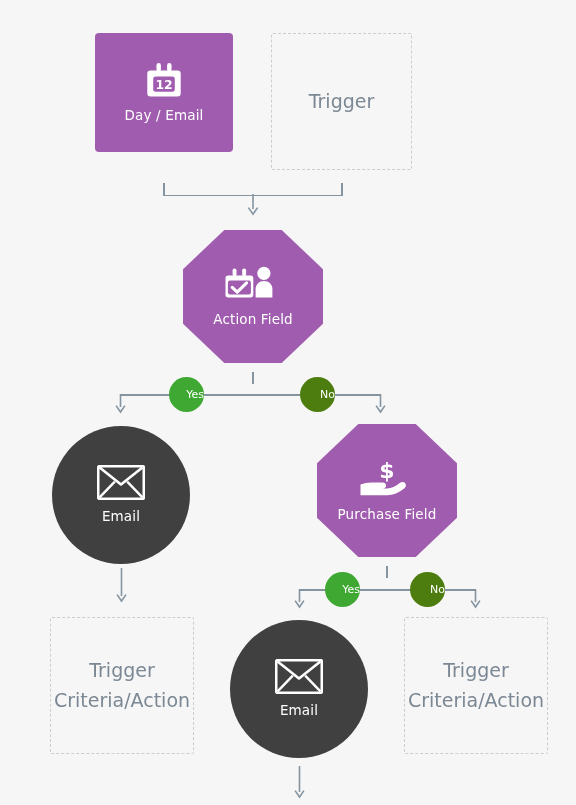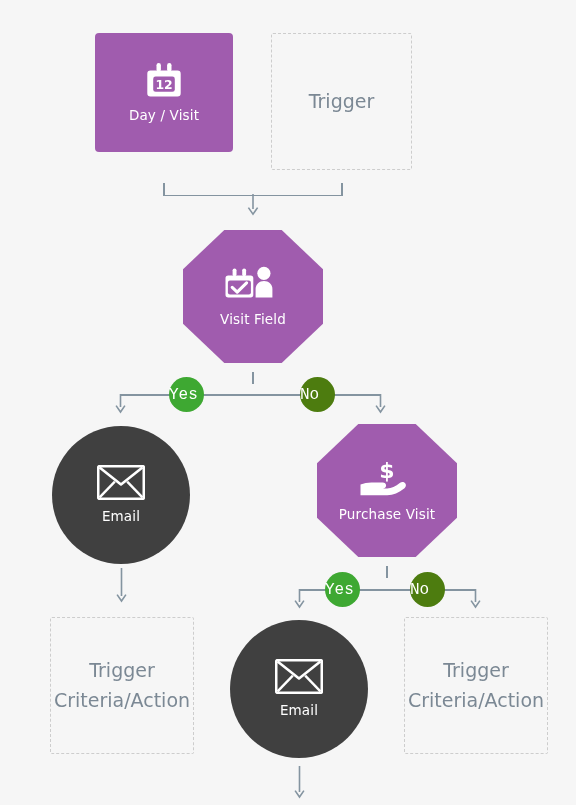--- a/index.html
+++ b/index.html
@@ -70,25 +70,24 @@
     font-size: 19px;
     line-height: 1.55;
   }
 
   
   .badge {
     position: absolute;
     border-radius: 50%;
     display: flex;
     align-items: center;
-    justify-content: flex-start;
+    justify-content: flex-end;
     color: #ffffff;
-    font-size: 16px;
+    font-size: 11px;
     z-index: 5;
-    font-family: Liberation Mono, monospace;
   }
   .badge-yes { background: #3ea832; }
   .badge-no  { background: #4d7c0f; }
 
   
   .conn { position: absolute; background: #8494a0; }
   .hline { height: 1.6px; }
   .vline { width: 1.6px; }
   .arrow-svg { position: absolute; overflow: visible; }
   svg { display: block; }
@@ -104,21 +103,21 @@
 
         <rect x="11.5" y="2" width="4.4" height="8.6" rx="2.2" fill="#ffffff"></rect>
         <rect x="22.1" y="2" width="4.4" height="8.6" rx="2.2" fill="#ffffff"></rect>
 
         <path d="M5.5 9.5h27a3.2 3.2 0 0 1 3.2 3.2v19.6a3.2 3.2 0 0 1-3.2 3.2h-27A3.2 3.2 0 0 1 2.3 32.3V12.7A3.2 3.2 0 0 1 5.5 9.5z" fill="#ffffff"></path>
 
         <rect x="8.2" y="15.6" width="21.6" height="15.2" rx="2.4" fill="#a05cae"></rect>
         <text x="19" y="27.6" text-anchor="middle" font-family="DejaVu Sans, sans-serif" font-size="12.4" font-weight="bold" fill="#ffffff">12</text>
       </svg>
     </span>
-    <span class="label">Day / Visit</span>
+    <span class="label">Day / Email</span>
   </div>
 
   <div class="placeholder" style="left:271px; top:33px; width:141px; height:137px;">
     <span>Trigger</span>
   </div>
 
   <div class="conn vline" style="left:163px; top:183px; height:13px;"></div>
 
   <div class="conn vline" style="left:341px; top:183px; height:13px;"></div>
 
@@ -136,21 +135,21 @@
         <rect x="7.6" y="3.4" width="3.9" height="7.8" rx="1.95" fill="#ffffff"></rect>
         <rect x="17.2" y="3.4" width="3.9" height="7.8" rx="1.95" fill="#ffffff"></rect>
         <path d="M3.2 10.4h22.4a2.7 2.7 0 0 1 2.7 2.7v16.6a2.7 2.7 0 0 1-2.7 2.7H3.2a2.7 2.7 0 0 1-2.7-2.7V13.1a2.7 2.7 0 0 1 2.7-2.7z" fill="#ffffff"></path>
         <rect x="2.9" y="15.6" width="23" height="14" rx="2.1" fill="#a05cae"></rect>
         <polyline points="7.2,22.4 12.2,27.1 21.6,17.9" fill="none" stroke="#ffffff" stroke-width="3.1" stroke-linecap="round" stroke-linejoin="round"></polyline>
 
         <circle cx="38.9" cy="8.3" r="6.6" fill="#ffffff"></circle>
         <path d="M30.6 32.4V24c0-4.9 3.8-8.1 8.4-8.1 4.6 0 8.4 3.2 8.4 8.1v8.4z" fill="#ffffff"></path>
       </svg>
     </span>
-    <span class="label">Visit Field</span>
+    <span class="label">Action Field</span>
   </div>
 
   <div class="conn vline" style="left:252px; top:372px; height:12px;"></div>
 
   <div class="conn hline" style="left:120px; top:394px; width:260px;"></div>
 
   <svg class="arrow-svg" style="left:112px; top:394px;" width="17" height="20">
     <line x1="8.5" y1="0" x2="8.5" y2="13" stroke="#8494a0" stroke-width="1.6"></line>
     <polyline points="4.1,11.6 8.5,18 12.9,11.6" fill="none" stroke="#8494a0" stroke-width="1.6"></polyline>
   </svg>
@@ -183,21 +182,21 @@
       <svg width="58" height="40" viewBox="0 0 58 40" aria-hidden="true">
         <text x="29" y="19.6" text-anchor="middle" font-family="DejaVu Sans, sans-serif" font-size="22" font-weight="bold" fill="#ffffff">$</text>
 
         <path d="M2.5 26.6c3.4-1.4 7.1-2.1 10.9-2.1h11.3c1.9 0 3.4 1.3 3.4 3.0
                  0 1.7-1.5 3.0-3.4 3.0h-6.2c4.0 0 7.5 0 10.6-.05
                  4.4-.07 8.3-1.9 13.0-5.6 1.6-1.2 3.9-1.0 5.1.5
                  1.2 1.5.9 3.7-.7 4.9-5.8 4.5-11.2 6.9-17.2 7.0
                  -3.3.06-6.9.05-11.0.05H2.5z" fill="#ffffff"></path>
       </svg>
     </span>
-    <span class="label">Purchase Visit</span>
+    <span class="label">Purchase Field</span>
   </div>
 
   <svg class="arrow-svg" style="left:113px; top:568px;" width="17" height="36">
     <line x1="8.5" y1="0" x2="8.5" y2="28" stroke="#8494a0" stroke-width="1.6"></line>
     <polyline points="4.1,26.6 8.5,33 12.9,26.6" fill="none" stroke="#8494a0" stroke-width="1.6"></polyline>
   </svg>
 
   <div class="conn vline" style="left:386px; top:566px; height:12px;"></div>
   <div class="conn hline" style="left:300px; top:589px; width:175px;"></div>
   <svg class="arrow-svg" style="left:291px; top:589px;" width="17" height="20">

